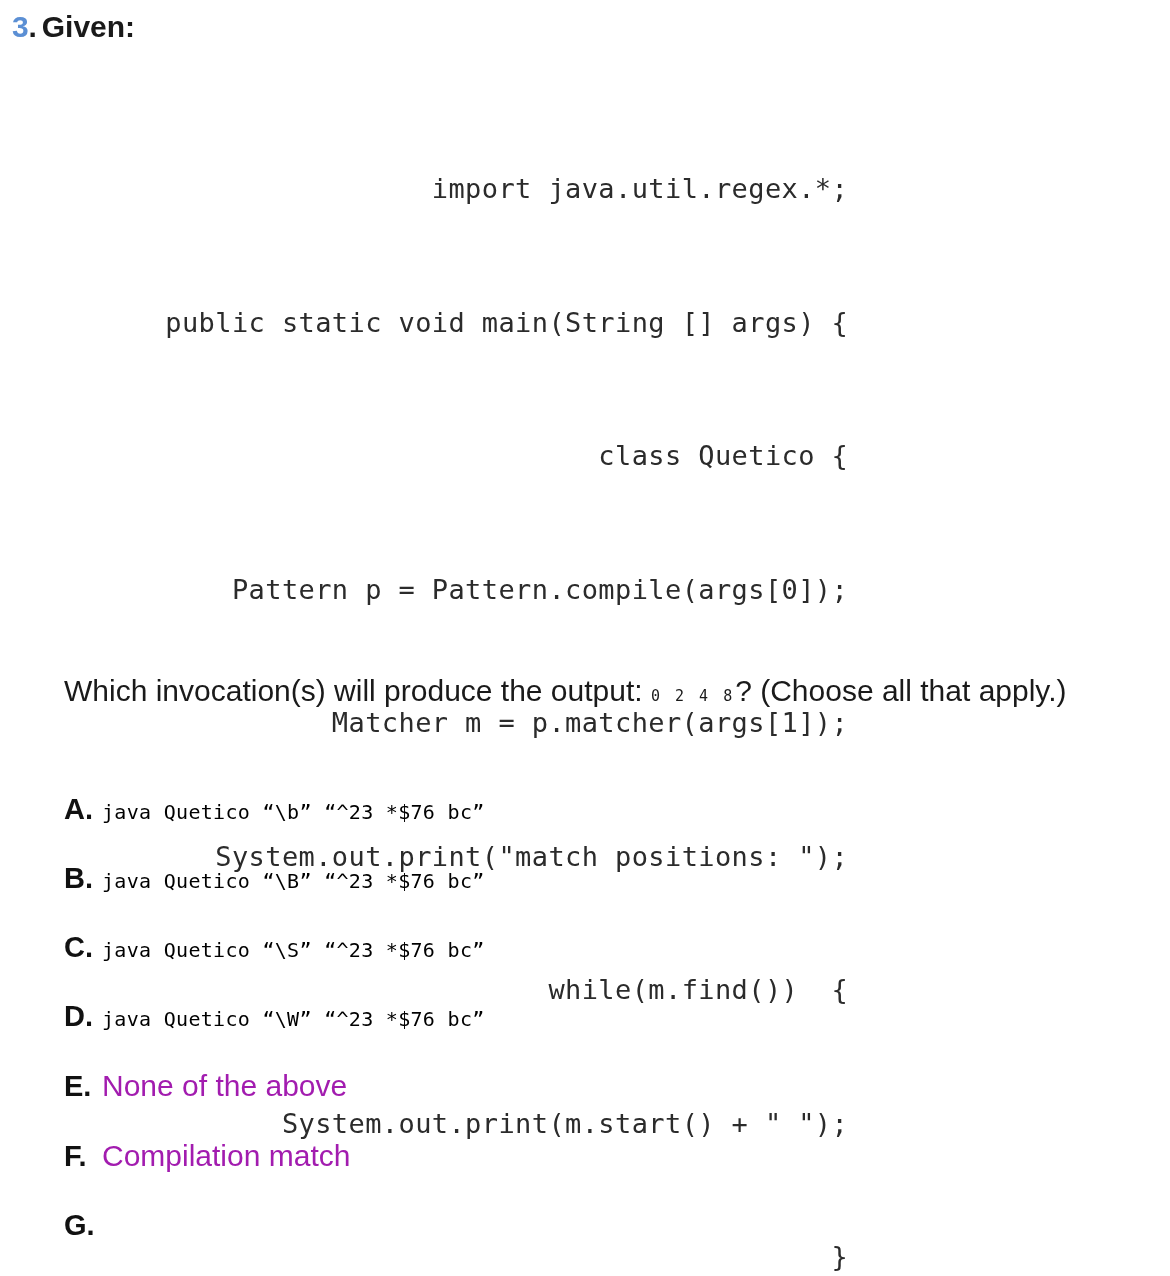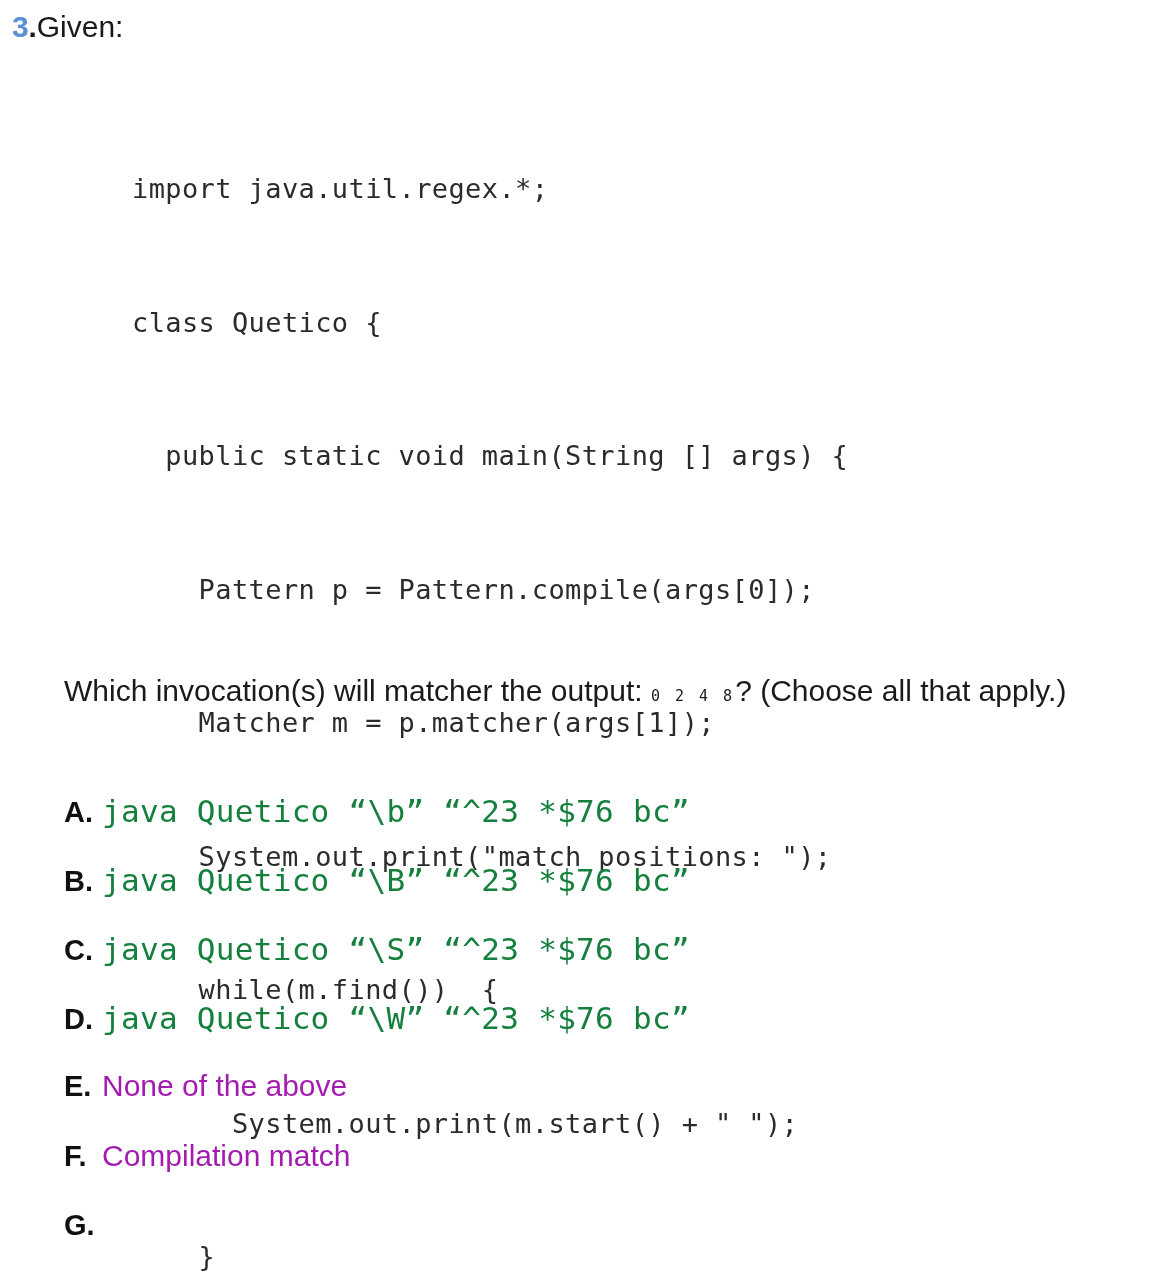--- a/index.html
+++ b/index.html
@@ -26,36 +26,37 @@
     white-space: nowrap;
   }
   .q-number {
     font-weight: bold;
     color: #5b8fd4;
     letter-spacing: -0.3px;
   }
   .q-number-dot { color: #1a1a1a; font-weight: bold; }
   .q-given {
     color: #1a1a1a;
-    font-weight: 400;
+    font-weight: 700;
+    margin-left: 5px;
   }
 
   
   .code-block {
     position: absolute;
     left: 132px;
     top: 78px;
     font-family: "DejaVu Sans Mono", "Liberation Mono", monospace;
     font-size: 27px;
     line-height: 44.5px;
     color: #2b2b2b;
     white-space: pre;
     letter-spacing: 0.4px;
   }
-  .code-line { display: block; height: 44.5px; }
+  .code-line { display: block; height: 44.5px; text-align: right; }
 
   
   .prompt {
     position: absolute;
     left: 64px;
     top: 665px;
     width: 1060px;
     font-size: 30px;
     line-height: 52px;
     color: #1a1a1a;
@@ -81,56 +82,56 @@
   }
   .opt-letter {
     font-weight: bold;
     font-size: 29px;
     color: #111111;
     min-width: 38px;
     flex: 0 0 auto;
   }
   .opt-mono {
     font-family: "DejaVu Sans Mono", "Liberation Mono", monospace;
-    font-size: 31px;
-    color: #15803d;
+    font-size: 20px;
+    color: #000000;
     letter-spacing: 0.3px;
     white-space: pre;
   }
   .opt-plain {
     font-size: 30px;
     color: #a21caf;
     font-weight: 400;
     white-space: pre;
   }
   .option-row.plain { height: 70px; }
 </style>
 </head>
 <body>
 
 <div class="q-header">
   <span class="q-number">3</span><span class="q-number-dot">.</span><span class="q-given">Given:</span>
 </div>
 
 <div class="code-block">
   <span class="code-line">import java.util.regex.*;</span>
+  <span class="code-line">  public static void main(String [] args) {</span>
   <span class="code-line">class Quetico {</span>
-  <span class="code-line">  public static void main(String [] args) {</span>
   <span class="code-line">    Pattern p = Pattern.compile(args[0]);</span>
   <span class="code-line">    Matcher m = p.matcher(args[1]);</span>
   <span class="code-line">    System.out.print("match positions: ");</span>
   <span class="code-line">    while(m.find())  {</span>
   <span class="code-line">      System.out.print(m.start() + " ");</span>
   <span class="code-line">    }</span>
   
   
   
 </div>
 
-<div class="prompt"><span>Which invocation(s) will matcher the output: </span><span class="mono-out">0  2  4  8</span><span>? (Choose all that apply.)</span></div>
+<div class="prompt"><span>Which invocation(s) will produce the output: </span><span class="mono-out">0  2  4  8</span><span>? (Choose all that apply.)</span></div>
 
 <div class="options">
 
   <div class="option-row">
     <span class="opt-letter">A.</span>
     <span class="opt-mono">java Quetico “\b” “^23 *$76 bc”</span>
   </div>
 
   <div class="option-row">
     <span class="opt-letter">B.</span>

